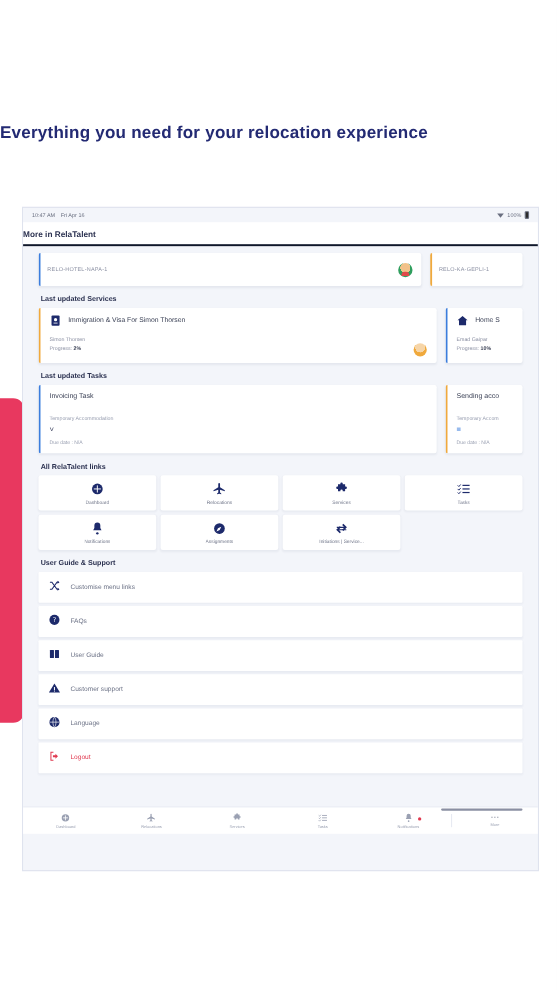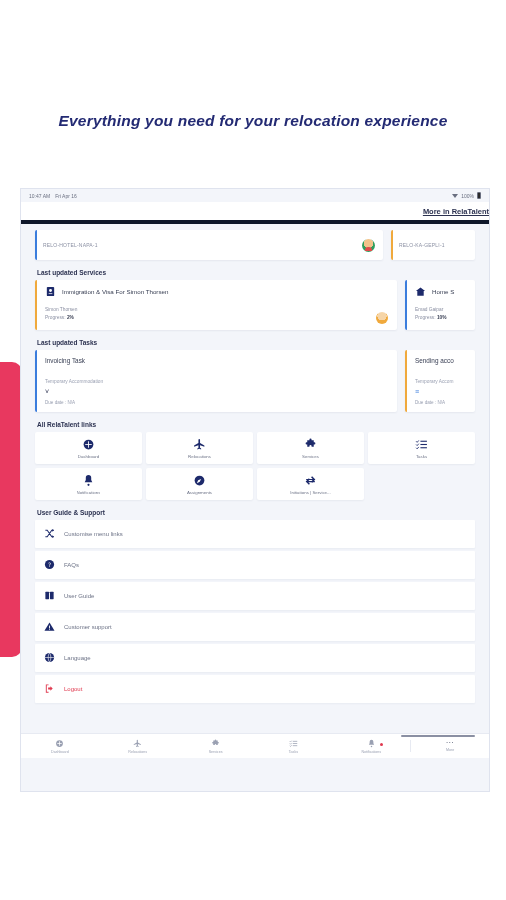--- a/index.html
+++ b/index.html
@@ -15,24 +15,23 @@
   .pink-slab {
     position: absolute; left: -22px; top: 362px;
     width: 44px; height: 295px;
     background: #e8385f; border-radius: 10px;
     z-index: 5;
   }
 
   
   .headline {
     position: absolute; left: 0; top: 112px; width: 506px;
-    text-align: center;
+    text-align: left;
     font-size: 15.5px; font-weight: 600; letter-spacing: .2px;
     color: #232a73;
-    font-style: italic;
   }
 
   
   .device {
     position: absolute; left: 20px; top: 188px;
     width: 470px; height: 604px;
     background: #f3f5fa;
     border: 1px solid #dfe3ee;
     overflow: hidden;
     z-index: 8;
@@ -50,23 +49,23 @@
   .wifi-ic::before {
     content: ""; position: absolute; left: 0; top: 1px;
     border-left: 3px solid transparent; border-right: 3px solid transparent;
     border-top: 4px solid #6a6f80;
   }
   .batt { width: 4px; height: 7px; border: .6px solid #6a6f80; border-radius: 1px; background: #2b2b2b; }
 
   
   .app-header {
     height: 22px; background: #ffffff;
-    border-bottom: 4px solid #0f172a;
-    display: flex; align-items: center; justify-content: flex-end;
-    font-size: 7.5px; font-weight: 600; color: #2b3150; text-decoration: underline;
+    border-bottom: 2px solid #0f172a;
+    display: flex; align-items: center; justify-content: flex-start;
+    font-size: 7.5px; font-weight: 600; color: #2b3150;
   }
 
   .app-body { background: #f3f5fa; height: 534px; padding: 0 0 0 0; position: relative; }
 
   
   .relo-strip { display: flex; gap: 8px; padding: 6px 14px 0 14px; }
   .relo-card {
     background: #ffffff; border-radius: 2px; height: 30px;
     display: flex; align-items: center; padding-left: 6px;
     box-shadow: 0 1px 2px rgba(40,50,90,.07);

